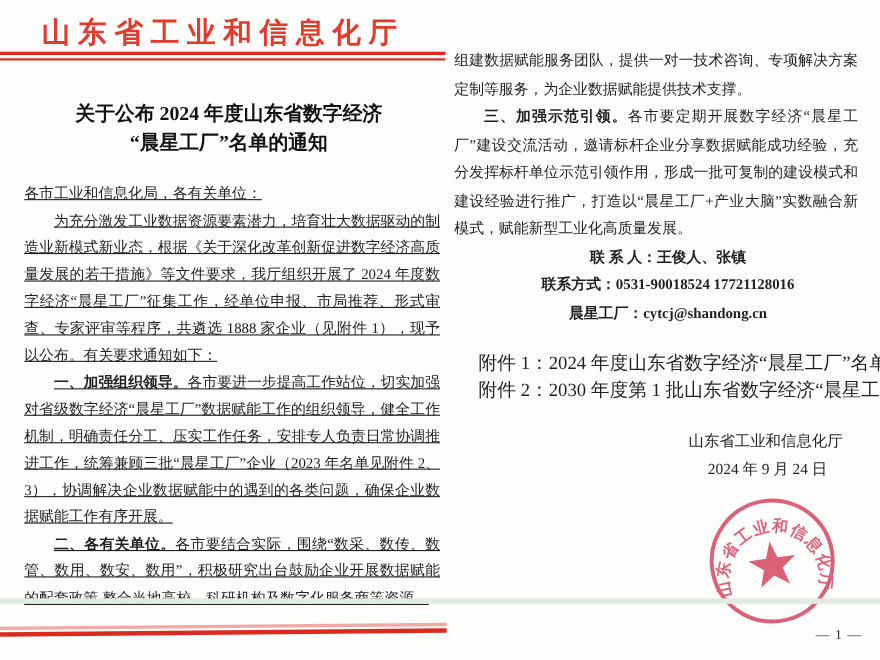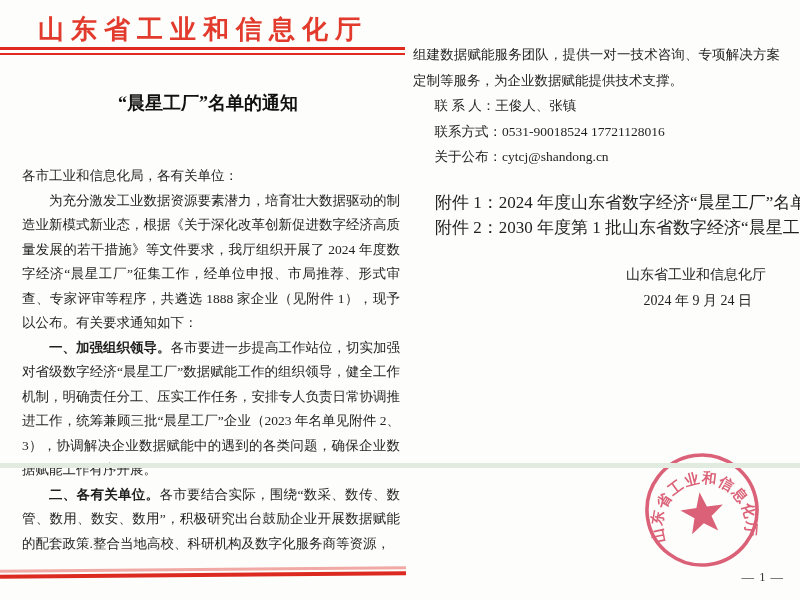--- a/index.html
+++ b/index.html
@@ -3,21 +3,21 @@
 <meta charset="utf-8">
 <style>
   html,body{margin:0;padding:0;}
   body{
     width:800px;height:600px;overflow:hidden;
     background:#fdfdfb;
     font-family:"Liberation Serif","DejaVu Serif",serif;
     color:#1f1f1f;
     position:relative;
   }
-  .page{position:absolute;inset:0;width:800px;height:468px;background:#fdfdfb;}
+  .page{position:absolute;inset:0;width:800px;height:549px;background:#fdfdfb;}
 
   
   .red-head{
     position:absolute;left:0;top:12px;width:406px;
     text-align:center;
     color:#e23a2c;font-weight:bold;font-size:26px;
     letter-spacing:7px;white-space:nowrap;
   }
   .red-rule{position:absolute;left:0;top:47px;width:405px;}
   .red-rule .thick{height:3px;background:#e02a1e;}
@@ -27,20 +27,21 @@
   .doc-title{
     position:absolute;left:18px;top:90px;width:380px;
     text-align:center;font-weight:bold;
     font-size:18px;line-height:26px;color:#111;
   }
 
   .col-left{
     position:absolute;left:22px;top:164px;width:378px;
     font-size:13.5px;line-height:24.5px;
     text-align:justify;
+    text-decoration:underline;
   }
   .col-left p{margin:0;}
   .indent{text-indent:2em;}
   b.sec{font-weight:bold;font-family:"Liberation Sans","DejaVu Sans",sans-serif;}
 
   .bottom-red-line{
     position:absolute;left:0;top:568px;width:406px;
     transform:rotate(-0.5deg);
   }
   .bottom-red-line .lt{height:3px;background:#f0a9a4;}
@@ -48,21 +49,21 @@
   .bottom-red-line .dk{height:3.5px;background:#dc2a20;}
 
   
   .col-right{
     position:absolute;left:413px;top:42px;width:367px;
     font-size:13.5px;line-height:25.5px;
     text-align:justify;
   }
   .col-right p{margin:0;}
 
-  .contact{margin-top:2px;text-indent:1.6em;text-align:left;}
+  .contact{margin-top:2px;text-indent:1.6em;text-align:center;font-weight:bold;}
   .attachments{margin-top:20px;font-size:17px;line-height:25px;text-align:left;}
   .attachments div{text-indent:1.3em;white-space:nowrap;}
 
   .signature{
     margin-top:22px;text-align:right;line-height:26px;
     font-size:14px;
   }
   .signature .org{padding-right:14px;}
   .signature .date{padding-right:28px;text-align:right;}
 
@@ -91,42 +92,44 @@
 
   <div class="red-head">山东省工业和信息化厅</div>
 
   <div class="red-rule">
     <div class="thick"></div>
     <div class="gap"></div>
     <div class="thin"></div>
   </div>
 
   <div class="doc-title">
+    <div>关于公布 2024 年度山东省数字经济</div>
     <div>“晨星工厂”名单的通知</div>
   </div>
 
   <div class="col-left">
     <p>各市工业和信息化局，各有关单位：</p>
     <p class="indent">为充分激发工业数据资源要素潜力，培育壮大数据驱动的制造业新模式新业态，根据《关于深化改革创新促进数字经济高质量发展的若干措施》等文件要求，我厅组织开展了 2024 年度数字经济“晨星工厂”征集工作，经单位申报、市局推荐、形式审查、专家评审等程序，共遴选 1888 家企业（见附件 1），现予以公布。有关要求通知如下：</p>
     <p class="indent"><b class="sec">一、加强组织领导。</b><span>各市要进一步提高工作站位，切实加强对省级数字经济“晨星工厂”数据赋能工作的组织领导，健全工作机制，明确责任分工、压实工作任务，安排专人负责日常协调推进工作，统筹兼顾三批“晨星工厂”企业（2023 年名单见附件 2、3），协调解决企业数据赋能中的遇到的各类问题，确保企业数据赋能工作有序开展。</span></p>
     <p class="indent"><b class="sec">二、各有关单位。</b><span>各市要结合实际，围绕“数采、数传、数管、数用、数安、数用”，积极研究出台鼓励企业开展数据赋能的配套政策.整合当地高校、科研机构及数字化服务商等资源，</span></p>
   </div>
 
   <div class="bottom-red-line">
     <div class="lt"></div>
     <div class="g"></div>
     <div class="dk"></div>
   </div>
 
   <div class="col-right">
     <p>组建数据赋能服务团队，提供一对一技术咨询、专项解决方案定制等服务，为企业数据赋能提供技术支撑。</p>
+    <p class="indent"><b class="sec">三、加强示范引领。</b><span>各市要定期开展数字经济“晨星工厂”建设交流活动，邀请标杆企业分享数据赋能成功经验，充分发挥标杆单位示范引领作用，形成一批可复制的建设模式和建设经验进行推广，打造以“晨星工厂+产业大脑”实数融合新模式，赋能新型工业化高质量发展。</span></p>
 
     <p class="contact">联 系 人：王俊人、张镇</p>
     <p class="contact">联系方式：0531-90018524    17721128016</p>
-    <p class="contact">关于公布：cytcj@shandong.cn</p>
+    <p class="contact">晨星工厂：cytcj@shandong.cn</p>
 
     <div class="attachments">
       <div>附件 1：2024 年度山东省数字经济“晨星工厂”名单</div>
       <div>附件 2：2030 年度第 1 批山东省数字经济“晨星工厂”名单</div>
     </div>
 
     <div class="signature">
       <div class="org">山东省工业和信息化厅</div>
       <div class="date">2024 年 9 月 24 日</div>
     </div>

